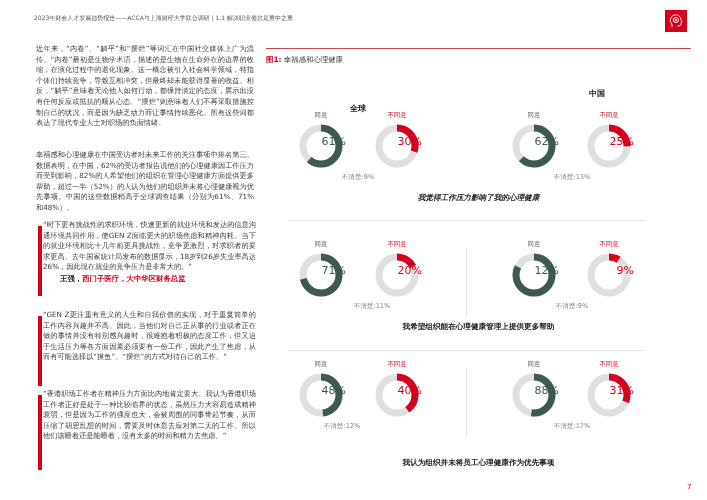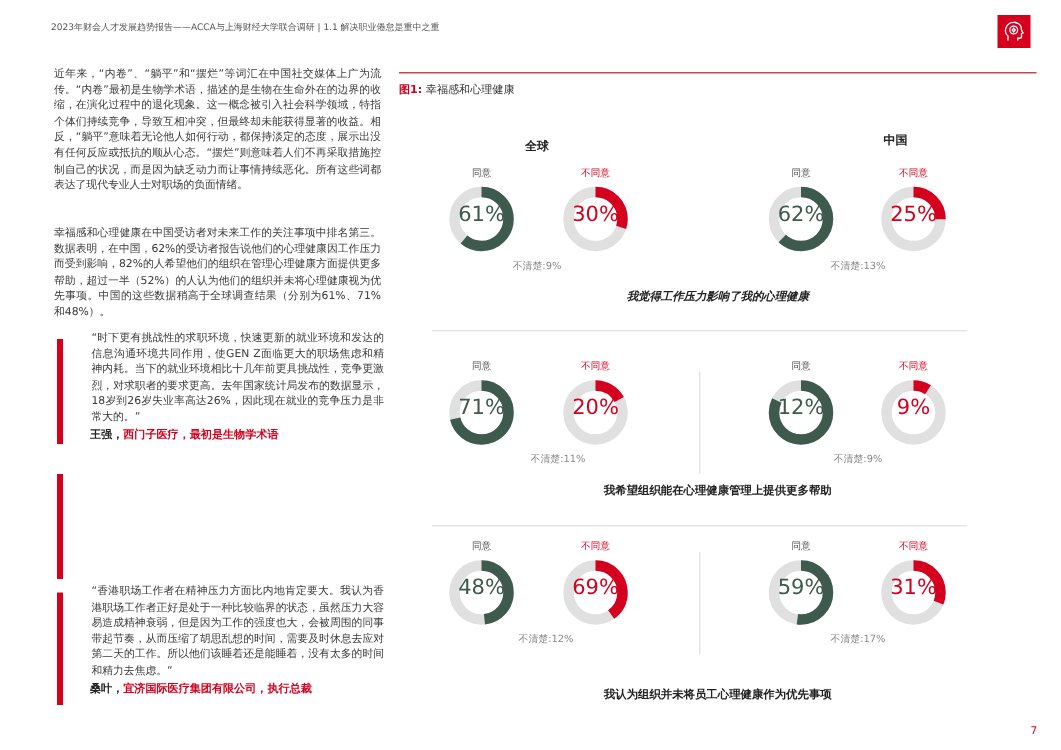--- a/index.html
+++ b/index.html
@@ -8,21 +8,21 @@
 
   .header-text { position: absolute; left: 34px; top: 14px; font-size: 6px; color: #555; letter-spacing: 0; }
   .logo { position: absolute; left: 665px; top: 10px; width: 22px; height: 22px; background: #d4001e; display: flex; align-items: center; justify-content: center; }
 
   .body-text { position: absolute; left: 36px; width: 218px; font-size: 7.2px; line-height: 10.6px; color: #3a3a3a; text-align: justify; }
   .para1 { top: 44px; }
   .para2 { top: 150px; }
 
   .quote { position: absolute; left: 38px; width: 218px; }
   .quote .bar { position: absolute; left: 0; top: 6px; width: 4px; background: #d4001e; }
-  .quote .qtext { margin-left: 23px; font-size: 7.2px; line-height: 10.6px; color: #3a3a3a; text-align: justify; }
+  .quote .qtext { margin-left: 5px; font-size: 7.2px; line-height: 10.6px; color: #3a3a3a; text-align: justify; }
   .quote .attr { margin-left: 22px; font-size: 7.4px; line-height: 11px; font-weight: bold; }
   .quote .attr .name { color: #222; }
   .quote .attr .org { color: #d4001e; }
   .q1 { top: 220px; } .q1 .bar { height: 70px; }
   .q2 { top: 310px; } .q2 .bar { height: 70px; }
   .q3 { top: 389px; } .q3 .bar { height: 75px; }
 
   .fig-rule { position: absolute; left: 266px; top: 48px; width: 425px; height: 1px; background: #c9454e; }
   .fig-title { position: absolute; left: 266px; top: 55px; font-size: 7.4px; color: #333; }
   .fig-title .num { color: #d4001e; font-weight: bold; }
@@ -30,21 +30,21 @@
   .region-label { position: absolute; font-size: 8px; font-weight: bold; color: #222; }
   .caption { position: absolute; width: 425px; left: 266px; text-align: center; font-size: 7.6px; font-weight: bold; color: #222; }
   .hsep { position: absolute; left: 288px; width: 357px; height: 1px; background: #e5e5e5; }
   .vsep { position: absolute; width: 1px; background: #e5e5e5; }
 
   .donut { position: absolute; width: 50px; }
   .donut .lbl { display: block; text-align: center; font-size: 6.4px; margin-bottom: 3px; }
   .donut.agree .lbl { color: #555; }
   .donut.disagree .lbl { color: #d4001e; }
   .donut svg { display: block; margin: 0 auto; }
-  .donut .val { position: absolute; left: 0; width: 50px; top: 24px; text-align: center; font-size: 14px; }
+  .donut .val { position: absolute; left: 0; width: 50px; top: 24px; text-align: right; font-size: 11px; }
   .donut.agree .val { color: #3d5a4c; }
   .donut.disagree .val { color: #d4001e; }
   .unclear { position: absolute; font-size: 6.6px; color: #888; width: 80px; text-align: center; }
 
   .page-num { position: absolute; left: 687px; top: 483px; font-size: 7px; color: #d4001e; }
 </style>
 </head>
 <body>
 
 <div class="header-text">2023年财会人才发展趋势报告——ACCA与上海财经大学联合调研 | 1.1 解决职业倦怠是重中之重</div>
@@ -55,35 +55,35 @@
     <path d="M7.8 5.8 L8.8 7 L7.8 8.3 L6.8 7 Z"></path>
   </svg>
 </div>
 
 <div class="body-text para1">近年来，“内卷”、“躺平”和“摆烂”等词汇在中国社交媒体上广为流传。“内卷”最初是生物学术语，描述的是生物在生命外在的边界的收缩，在演化过程中的退化现象。这一概念被引入社会科学领域，特指个体们持续竞争，导致互相冲突，但最终却未能获得显著的收益。相反，“躺平”意味着无论他人如何行动，都保持淡定的态度，展示出没有任何反应或抵抗的顺从心态。“摆烂”则意味着人们不再采取措施控制自己的状况，而是因为缺乏动力而让事情持续恶化。所有这些词都表达了现代专业人士对职场的负面情绪。</div>
 <div class="body-text para2">幸福感和心理健康在中国受访者对未来工作的关注事项中排名第三。数据表明，在中国，62%的受访者报告说他们的心理健康因工作压力而受到影响，82%的人希望他们的组织在管理心理健康方面提供更多帮助，超过一半（52%）的人认为他们的组织并未将心理健康视为优先事项。中国的这些数据稍高于全球调查结果（分别为61%、71%和48%）。</div>
 
 <div class="quote q1">
   <div class="bar"></div>
   <div class="qtext">“时下更有挑战性的求职环境，快速更新的就业环境和发达的信息沟通环境共同作用，使GEN Z面临更大的职场焦虑和精神内耗。当下的就业环境相比十几年前更具挑战性，竞争更激烈，对求职者的要求更高。去年国家统计局发布的数据显示，18岁到26岁失业率高达26%，因此现在就业的竞争压力是非常大的。”</div>
-  <div class="attr"><span class="name">王强，</span><span class="org">西门子医疗，最初是生物学术语</span></div>
+  <div class="attr"><span class="name">王强，</span><span class="org">西门子医疗，大中华区财务总监</span></div>
 </div>
 <div class="quote q2">
   <div class="bar"></div>
+  <div class="qtext">“GEN Z更注重有意义的人生和自我价值的实现，对于重复简单的工作内容兴趣并不高。因此，当他们对自己正从事的行业或者正在做的事情并没有特别感兴趣时，很难抱着积极的态度工作，但又迫于生活压力等各方面因素必须要有一份工作，因此产生了焦虑，从而有可能选择以“摸鱼”、“摆烂”的方式对待自己的工作。”</div>
 </div>
 <div class="quote q3">
   <div class="bar"></div>
   <div class="qtext">“香港职场工作者在精神压力方面比内地肯定要大。我认为香港职场工作者正好是处于一种比较临界的状态，虽然压力大容易造成精神衰弱，但是因为工作的强度也大，会被周围的同事带起节奏，从而压缩了胡思乱想的时间，需要及时休息去应对第二天的工作。所以他们该睡着还是能睡着，没有太多的时间和精力去焦虑。”</div>
-  <div class="attr"><span class="name">桑叶，</span><span class="org">宜济国际医疗集团有限公司，执行总裁</span></div>
 </div>
 
 <div class="fig-rule"></div>
 <div class="fig-title"><span class="num">图1:</span> <span>幸福感和心理健康</span></div>
 
-<div class="region-label" style="left:350px; top:92px;">全球</div>
+<div class="region-label" style="left:350px; top:103px;">全球</div>
 <div class="region-label" style="left:565px; top:88px;margin-left:24px;">中国</div>
 
 <div id="chart-area">
     <div class="donut agree" style="left: 296px; top: 111px;">
       <span class="lbl">同意</span>
       <svg width="46" height="46" viewBox="0 0 46 46">
         <circle cx="23" cy="23" r="18" fill="none" stroke="#e0e0e0" stroke-width="7"></circle>
         <circle cx="23" cy="23" r="18" fill="none" stroke="#3d5a4c" stroke-width="7" stroke-dasharray="68.98937467283186 44.107960856400695" transform="rotate(-90 23 23)"></circle>
       </svg>
       <span class="val">61%</span>
@@ -158,30 +158,30 @@
         <circle cx="23" cy="23" r="18" fill="none" stroke="#3d5a4c" stroke-width="7" stroke-dasharray="54.286721054031624 58.81061447520093" transform="rotate(-90 23 23)"></circle>
       </svg>
       <span class="val">48%</span>
     </div>
     <div class="donut disagree" style="left: 372px; top: 360px;">
       <span class="lbl">不同意</span>
       <svg width="46" height="46" viewBox="0 0 46 46">
         <circle cx="23" cy="23" r="18" fill="none" stroke="#e0e0e0" stroke-width="7"></circle>
         <circle cx="23" cy="23" r="18" fill="none" stroke="#d4001e" stroke-width="7" stroke-dasharray="45.23893421169302 67.85840131753953" transform="rotate(-90 23 23)"></circle>
       </svg>
-      <span class="val">69%</span>
+      <span class="val">40%</span>
     </div>
-    <div class="unclear" style="left: 324px; top: 422px;">不清楚:12%</div>
+    <div class="unclear" style="left: 302px; top: 422px;">不清楚:12%</div>
     <div class="donut agree" style="left: 509px; top: 360px;">
       <span class="lbl">同意</span>
       <svg width="46" height="46" viewBox="0 0 46 46">
         <circle cx="23" cy="23" r="18" fill="none" stroke="#e0e0e0" stroke-width="7"></circle>
         <circle cx="23" cy="23" r="18" fill="none" stroke="#3d5a4c" stroke-width="7" stroke-dasharray="58.81061447520093 54.286721054031624" transform="rotate(-90 23 23)"></circle>
       </svg>
-      <span class="val">59%</span>
+      <span class="val">88%</span>
     </div>
     <div class="donut disagree" style="left: 584px; top: 360px;">
       <span class="lbl">不同意</span>
       <svg width="46" height="46" viewBox="0 0 46 46">
         <circle cx="23" cy="23" r="18" fill="none" stroke="#e0e0e0" stroke-width="7"></circle>
         <circle cx="23" cy="23" r="18" fill="none" stroke="#d4001e" stroke-width="7" stroke-dasharray="35.06017401406209 78.03716151517045" transform="rotate(-90 23 23)"></circle>
       </svg>
       <span class="val">31%</span>
     </div>
     <div class="unclear" style="left: 532px; top: 422px;">不清楚:17%</div>

